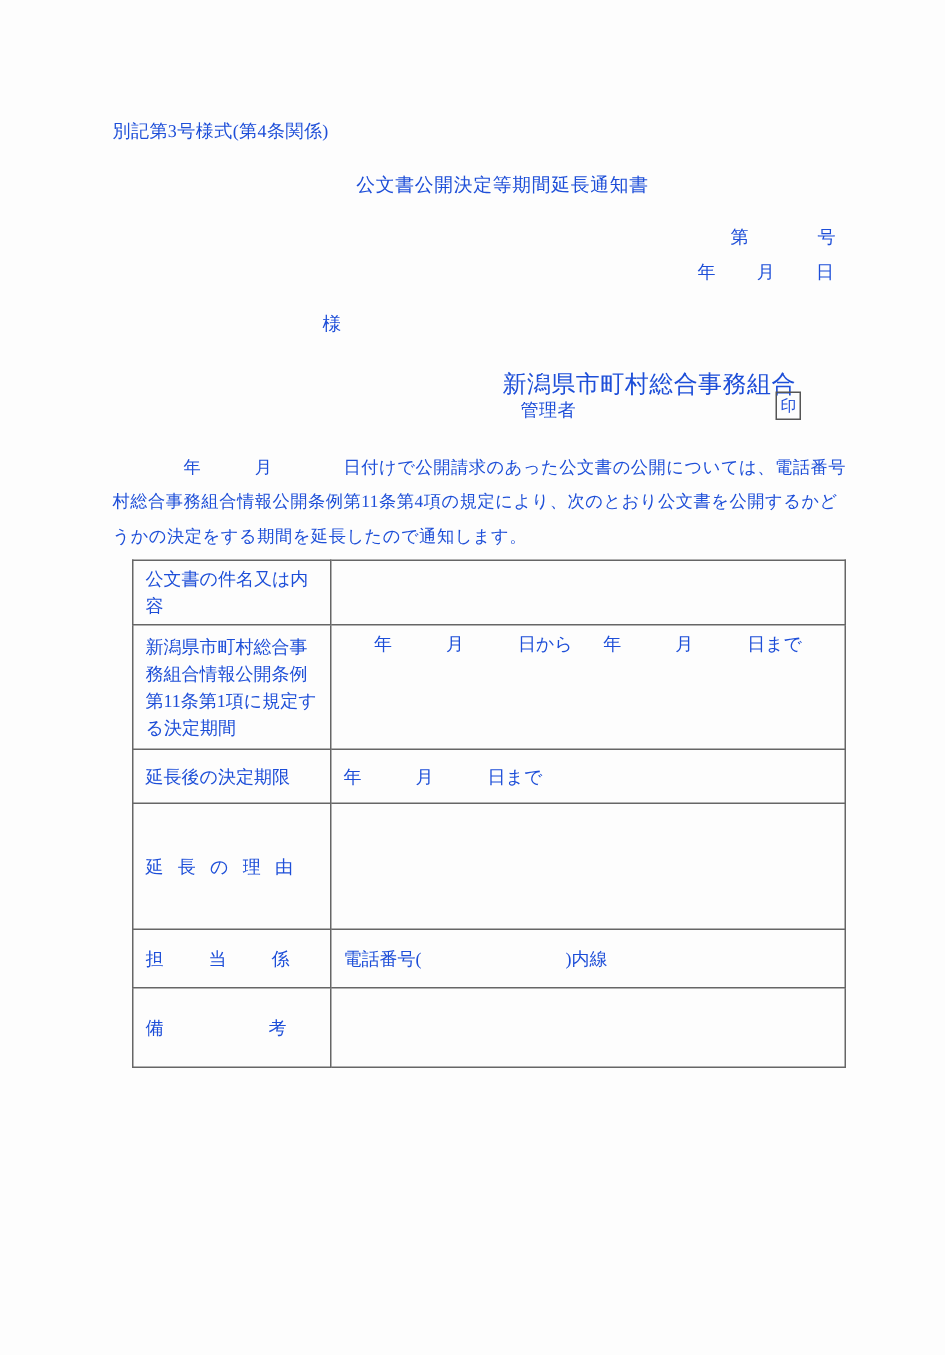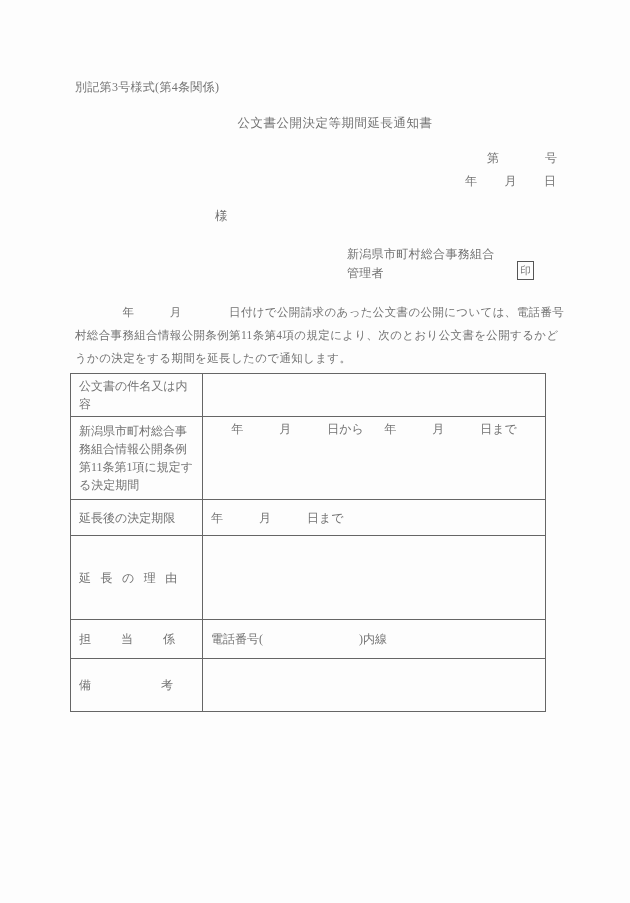--- a/index.html
+++ b/index.html
@@ -2,42 +2,42 @@
 <html><head>
 <meta charset="utf-8">
 <style>
   html,body{margin:0;padding:0;background:#e8e8e8;}
   .page{
     position:relative;
     width:630px;height:903px;
     margin:0 auto;
     background:#fdfdfd;
     font-family:"Liberation Serif","DejaVu Serif",serif;
-    color:#737373;
+    color:#1d4ed8;
     overflow:hidden;
   }
   .abs{position:absolute;}
   .form-number{left:75px;top:79px;font-size:12px;letter-spacing:0.3px;}
   .doc-title{left:0;right:0;top:115px;text-align:center;font-size:12.5px;letter-spacing:0.5px;padding-left:40px;}
   .doc-no-line{left:487px;top:150px;width:70px;display:flex;justify-content:space-between;font-size:12px;}
   .date-line{left:465px;top:173px;width:91px;display:flex;justify-content:space-between;font-size:12px;}
   .addressee{left:215px;top:208px;font-size:12.5px;}
-  .issuer-org{left:347px;top:246px;font-size:12px;letter-spacing:0.3px;}
+  .issuer-org{left:335px;top:246px;font-size:16px;letter-spacing:0.3px;}
   .issuer-title{left:347px;top:265px;font-size:12px;letter-spacing:0.3px;}
   .seal-box{
     left:517px;top:261px;width:15px;height:17px;
     border:1px solid #555;
     display:flex;align-items:center;justify-content:center;
     font-size:10.5px;
   }
   .body-text{left:75px;top:301px;width:484px;font-size:11.5px;letter-spacing:0.35px;}
   .body-text .line{line-height:23px;white-space:nowrap;}
 
   table.form-table{
-    position:absolute;left:70px;top:373px;
+    position:absolute;left:88px;top:373px;
     width:476px;border-collapse:collapse;table-layout:fixed;
     font-size:12px;
   }
   table.form-table td{
     border:1px solid #666;
     vertical-align:middle;
     padding:3px 8px;
     line-height:18px;
     overflow:hidden;
   }

